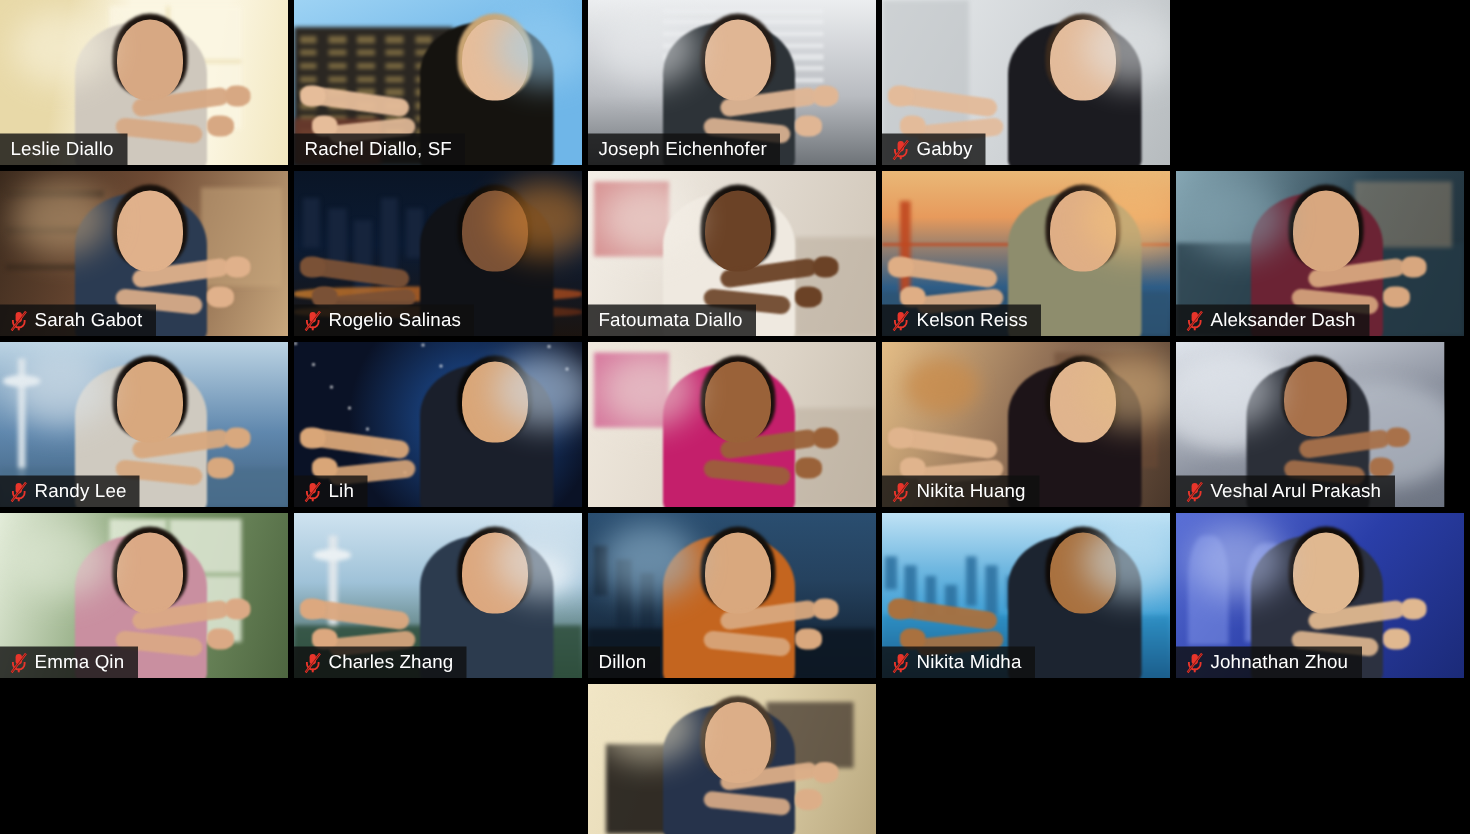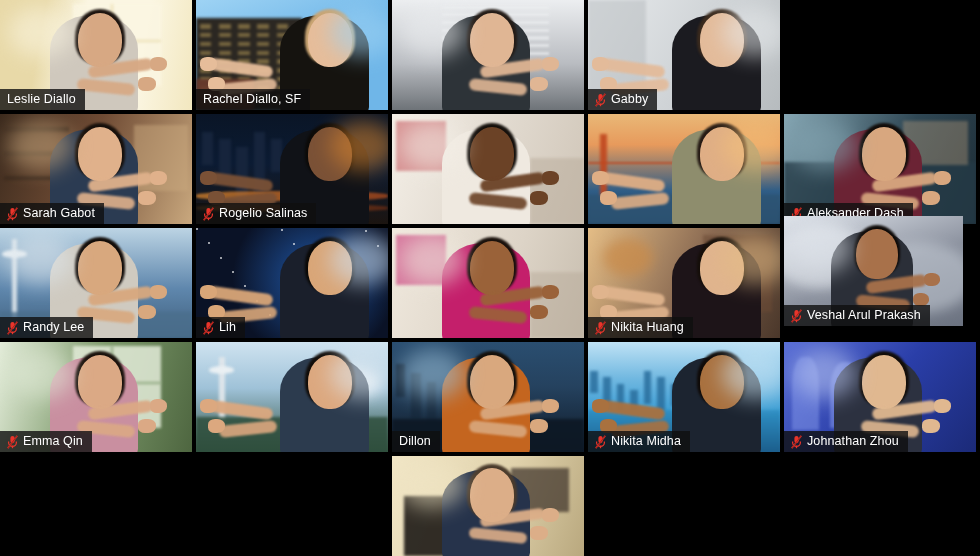--- a/index.html
+++ b/index.html
@@ -182,20 +182,23 @@
       <div class="strip" style="left:26%;top:40%;width:56%;height:3%;background:#eceef0;opacity:.7;"></div>
       <div class="strip" style="left:26%;top:47%;width:56%;height:3%;background:#eceef0;opacity:.7;"></div>
       <div class="figure" style="left:26%;background:#2d3338;"></div>
       <div class="hair" style="left:39%;top:8%;background:#241c17;"></div>
       <div class="head" style="left:40.5%;top:12%;background:#e0b694;"></div>
       <div class="arm" style="left:46%;top:56%;width:34%;background:#e0b694;opacity:.95;transform:rotate(-8deg);"></div>
       <div class="hand" style="left:78%;top:52%;background:#e0b694;"></div>
       <div class="arm" style="left:40%;top:74%;width:30%;background:#e0b694;opacity:.9;transform:rotate(6deg);"></div>
       <div class="hand" style="left:72%;top:70%;background:#e0b694;"></div>
       <div class="glare" style="left:4%;top:6%;width:34%;height:46%;background:#eceef0;"></div>
+      <div class="nameplate">
+        <span class="label">Joseph Eichenhofer</span>
+      </div>
     </div>
     <div class="tile" style="left: 588px; top: 0px; width: 192px; height: 110px;">
       <div class="bg" style="background: linear-gradient(120deg, rgb(231, 234, 236) 0%, rgb(207, 211, 214) 55%, rgb(182, 187, 190) 100%);"></div>
       <div class="rect" style="left:0;top:0;width:30%;height:100%;background:#b6bbbe;opacity:.5;"></div>
       <div class="figure" style="left:44%;background:#1b1b20;"></div>
       <div class="hair" style="left:57%;top:8%;background:#3a2a1d;"></div>
       <div class="head" style="left:58.5%;top:12%;background:#e3bb9a;"></div>
       <div class="arm" style="left:6%;top:56%;width:34%;background:#e3bb9a;opacity:.95;transform:rotate(8deg);"></div>
       <div class="hand" style="left:2%;top:52%;background:#e3bb9a;"></div>
       <div class="arm" style="left:12%;top:74%;width:30%;background:#e3bb9a;opacity:.9;transform:rotate(-6deg);"></div>
@@ -278,35 +281,50 @@
       <div class="rect" style="left:2%;top:6%;width:26%;height:46%;background:#c24a52;opacity:.55;"></div>
       <div class="rect" style="left:72%;top:40%;width:28%;height:60%;background:#b9ac9b;opacity:.5;"></div>
       <div class="figure" style="left:26%;background:#efe9e0;"></div>
       <div class="hair" style="left:39%;top:8%;background:#15100c;"></div>
       <div class="head" style="left:40.5%;top:12%;background:#6b4226;"></div>
       <div class="arm" style="left:46%;top:56%;width:34%;background:#6b4226;opacity:.95;transform:rotate(-8deg);"></div>
       <div class="hand" style="left:78%;top:52%;background:#6b4226;"></div>
       <div class="arm" style="left:40%;top:74%;width:30%;background:#6b4226;opacity:.9;transform:rotate(6deg);"></div>
       <div class="hand" style="left:72%;top:70%;background:#6b4226;"></div>
       <div class="glare" style="left:4%;top:6%;width:34%;height:46%;background:#f4efe7;"></div>
+      <div class="nameplate">
+        <span class="label">Fatoumata Diallo</span>
+      </div>
     </div>
     <div class="tile" style="left: 588px; top: 114px; width: 192px; height: 110px;">
       <div class="bg" style="background: linear-gradient(rgb(233, 184, 119) 0%, rgb(231, 154, 92) 28%, rgb(47, 93, 134) 70%, rgb(35, 65, 92) 100%);"></div>
       <div class="rect" style="left:6%;top:18%;width:4%;height:62%;background:#c0471f;opacity:.9;"></div>
       <div class="rect" style="left:74%;top:24%;width:3%;height:52%;background:#c0471f;opacity:.75;"></div>
       <div class="strip" style="left:0;top:44%;width:100%;height:2px;background:#c0471f;opacity:.8;"></div>
       <div class="rect" style="left:0;top:74%;width:100%;height:26%;background:#2d5474;opacity:.85;"></div>
       <div class="figure" style="left:44%;background:#8e8d6d;"></div>
       <div class="hair" style="left:57%;top:8%;background:#241913;"></div>
       <div class="head" style="left:58.5%;top:12%;background:#dfae85;"></div>
       <div class="arm" style="left:6%;top:56%;width:34%;background:#dfae85;opacity:.95;transform:rotate(8deg);"></div>
       <div class="hand" style="left:2%;top:52%;background:#dfae85;"></div>
       <div class="arm" style="left:12%;top:74%;width:30%;background:#dfae85;opacity:.9;transform:rotate(-6deg);"></div>
       <div class="hand" style="left:6%;top:70%;background:#dfae85;"></div>
       <div class="glare" style="left:70%;top:6%;width:34%;height:46%;background:#f5c27a;"></div>
+      <div class="nameplate">
+        <span class="mic-muted">
+          <svg viewBox="0 0 11 14" width="11" height="14" aria-hidden="true">
+            <rect x="3.4" y="1" width="4.2" height="7" rx="2.1" fill="#e8352b"></rect>
+            <path d="M1.6 6.4v1.1a3.9 3.9 0 0 0 7.8 0V6.4" fill="none" stroke="#e8352b" stroke-width="1.25"></path>
+            <rect x="4.85" y="10.6" width="1.3" height="2.6" fill="#e8352b"></rect>
+            <line x1="0.7" y1="13.3" x2="10.3" y2="0.7" stroke="#e8352b" stroke-width="1.5"></line>
+            <line x1="0.7" y1="13.3" x2="10.3" y2="0.7" stroke="#3a0604" stroke-width="0.4"></line>
+          </svg>
+        </span>
+        <span class="label">Kelson Reiss</span>
+      </div>
     </div>
     <div class="tile" style="left: 784px; top: 114px; width: 192px; height: 110px;">
       <div class="bg" style="background: linear-gradient(115deg, rgb(134, 167, 180) 0%, rgb(47, 71, 84) 55%, rgb(29, 44, 53) 100%);"></div>
       <div class="rect" style="left:0;top:44%;width:100%;height:56%;background:#243a46;opacity:.8;"></div>
       <div class="rect" style="left:62%;top:6%;width:34%;height:40%;background:#c9a882;opacity:.35;"></div>
       <div class="figure" style="left:26%;background:#6b2334;"></div>
       <div class="hair" style="left:39%;top:8%;background:#120d0a;"></div>
       <div class="head" style="left:40.5%;top:12%;background:#d8a77f;"></div>
       <div class="arm" style="left:46%;top:56%;width:34%;background:#d8a77f;opacity:.95;transform:rotate(-8deg);"></div>
       <div class="hand" style="left:78%;top:52%;background:#d8a77f;"></div>
@@ -422,21 +440,21 @@
             <rect x="3.4" y="1" width="4.2" height="7" rx="2.1" fill="#e8352b"></rect>
             <path d="M1.6 6.4v1.1a3.9 3.9 0 0 0 7.8 0V6.4" fill="none" stroke="#e8352b" stroke-width="1.25"></path>
             <rect x="4.85" y="10.6" width="1.3" height="2.6" fill="#e8352b"></rect>
             <line x1="0.7" y1="13.3" x2="10.3" y2="0.7" stroke="#e8352b" stroke-width="1.5"></line>
             <line x1="0.7" y1="13.3" x2="10.3" y2="0.7" stroke="#3a0604" stroke-width="0.4"></line>
           </svg>
         </span>
         <span class="label">Nikita Huang</span>
       </div>
     </div>
-    <div class="tile" style="left: 784px; top: 216px; width: 179px; height: 110px; text-decoration: underline;">
+    <div class="tile" style="left: 784px; top: 228px; width: 179px; height: 110px; text-decoration: underline;">
       <div class="bg" style="background: linear-gradient(160deg, rgb(223, 228, 235) 0%, rgb(141, 147, 160) 52%, rgb(107, 114, 128) 100%);"></div>
       <div class="blob" style="left:-6%;top:8%;width:54%;height:58%;background:#e9edf2;opacity:.55;"></div>
       <div class="blob" style="left:44%;top:24%;width:62%;height:64%;background:#c9d0d9;opacity:.5;"></div>
       <div class="figure" style="left:26%;background:#2b2f38;"></div>
       <div class="hair" style="left:39%;top:8%;background:#0e0a08;"></div>
       <div class="head" style="left:40.5%;top:12%;background:#a8714a;"></div>
       <div class="arm" style="left:46%;top:56%;width:34%;background:#a8714a;opacity:.95;transform:rotate(-8deg);"></div>
       <div class="hand" style="left:78%;top:52%;background:#a8714a;"></div>
       <div class="arm" style="left:40%;top:74%;width:30%;background:#a8714a;opacity:.9;transform:rotate(6deg);"></div>
       <div class="hand" style="left:72%;top:70%;background:#a8714a;"></div>
@@ -487,20 +505,32 @@
       <div class="blob" style="left:66%;top:24%;width:30%;height:26%;background:#eef4f8;opacity:.85;"></div>
       <div class="rect" style="left:0;top:68%;width:100%;height:32%;background:#2f4f3d;opacity:.85;"></div>
       <div class="figure" style="left:44%;background:#2c3b4e;"></div>
       <div class="hair" style="left:57%;top:8%;background:#110c08;"></div>
       <div class="head" style="left:58.5%;top:12%;background:#dca87f;"></div>
       <div class="arm" style="left:6%;top:56%;width:34%;background:#dca87f;opacity:.95;transform:rotate(8deg);"></div>
       <div class="hand" style="left:2%;top:52%;background:#dca87f;"></div>
       <div class="arm" style="left:12%;top:74%;width:30%;background:#dca87f;opacity:.9;transform:rotate(-6deg);"></div>
       <div class="hand" style="left:6%;top:70%;background:#dca87f;"></div>
       <div class="glare" style="left:70%;top:6%;width:34%;height:46%;background:#dfeaf2;"></div>
+      <div class="nameplate">
+        <span class="mic-muted">
+          <svg viewBox="0 0 11 14" width="11" height="14" aria-hidden="true">
+            <rect x="3.4" y="1" width="4.2" height="7" rx="2.1" fill="#e8352b"></rect>
+            <path d="M1.6 6.4v1.1a3.9 3.9 0 0 0 7.8 0V6.4" fill="none" stroke="#e8352b" stroke-width="1.25"></path>
+            <rect x="4.85" y="10.6" width="1.3" height="2.6" fill="#e8352b"></rect>
+            <line x1="0.7" y1="13.3" x2="10.3" y2="0.7" stroke="#e8352b" stroke-width="1.5"></line>
+            <line x1="0.7" y1="13.3" x2="10.3" y2="0.7" stroke="#3a0604" stroke-width="0.4"></line>
+          </svg>
+        </span>
+        <span class="label">Charles Zhang</span>
+      </div>
     </div>
     <div class="tile" style="left: 392px; top: 342px; width: 192px; height: 110px;">
       <div class="bg" style="background: linear-gradient(rgb(42, 78, 112) 0%, rgb(37, 66, 95) 40%, rgb(14, 26, 40) 100%);"></div>
       <div class="rect" style="left:2%;top:20%;width:5%;height:30%;background:#16293d;"></div>
       <div class="rect" style="left:10%;top:28%;width:5%;height:42%;background:#16293d;"></div>
       <div class="rect" style="left:18%;top:36%;width:5%;height:54%;background:#16293d;"></div>
       <div class="rect" style="left:26%;top:44%;width:5%;height:30%;background:#16293d;"></div>
       <div class="rect" style="left:34%;top:20%;width:5%;height:42%;background:#16293d;"></div>
       <div class="rect" style="left:42%;top:28%;width:5%;height:54%;background:#16293d;"></div>
       <div class="rect" style="left:50%;top:36%;width:5%;height:30%;background:#16293d;"></div>

